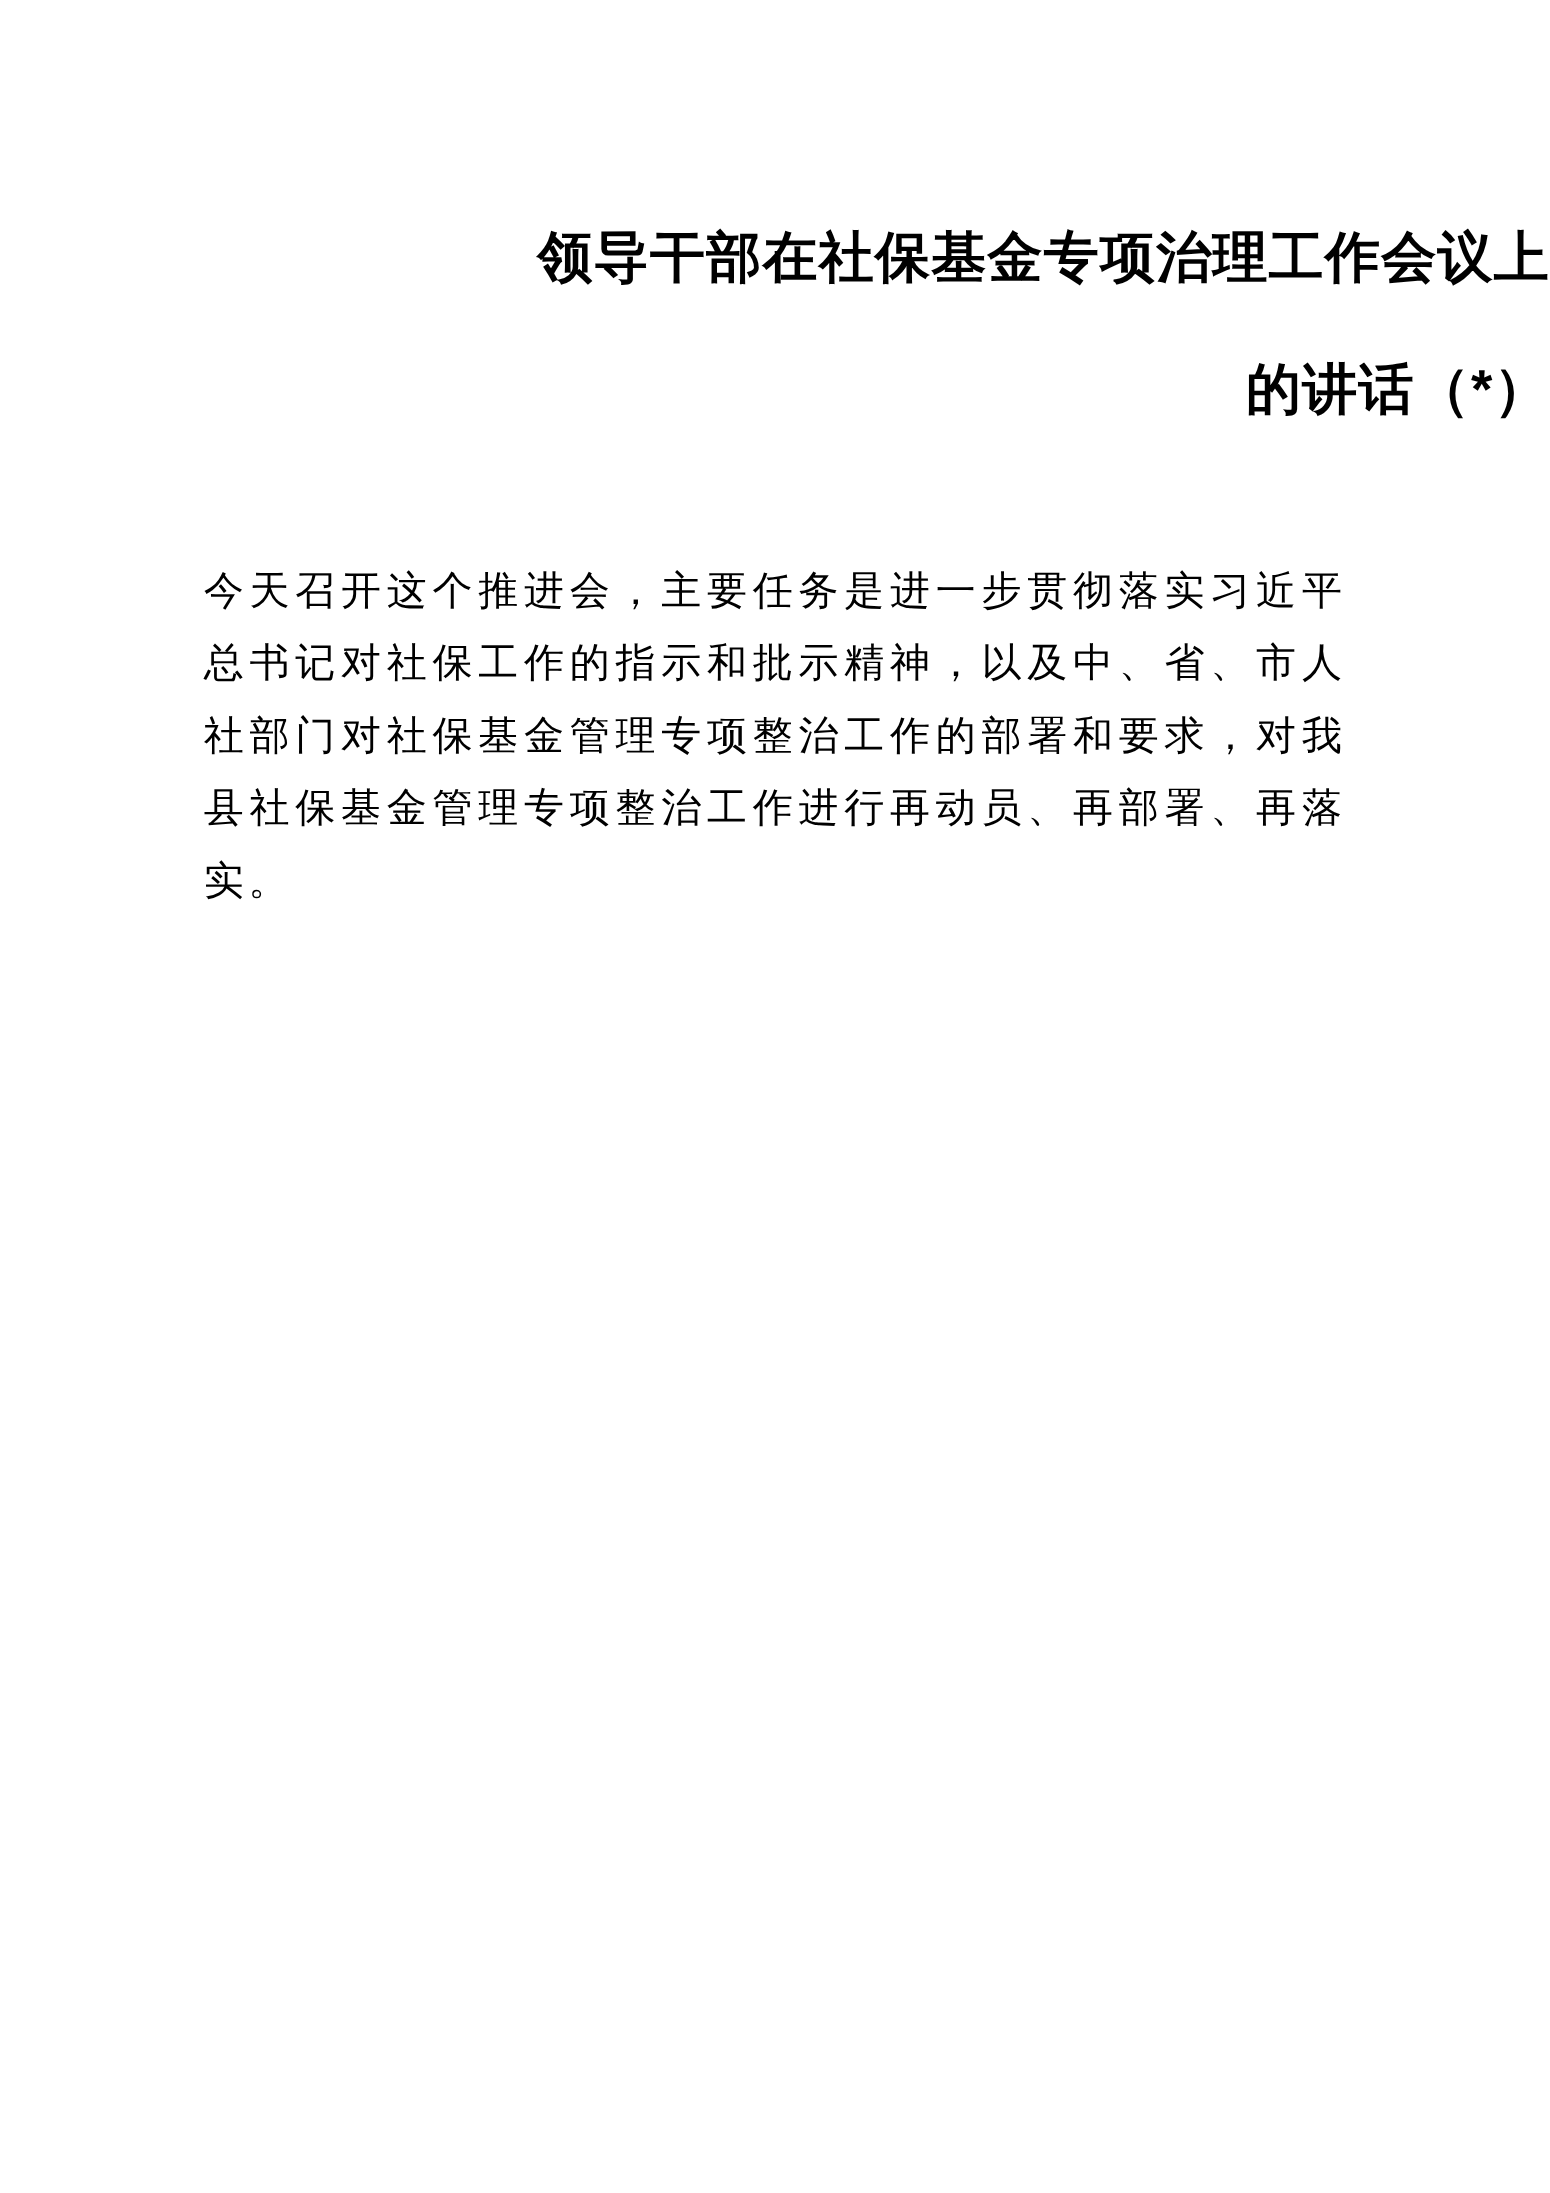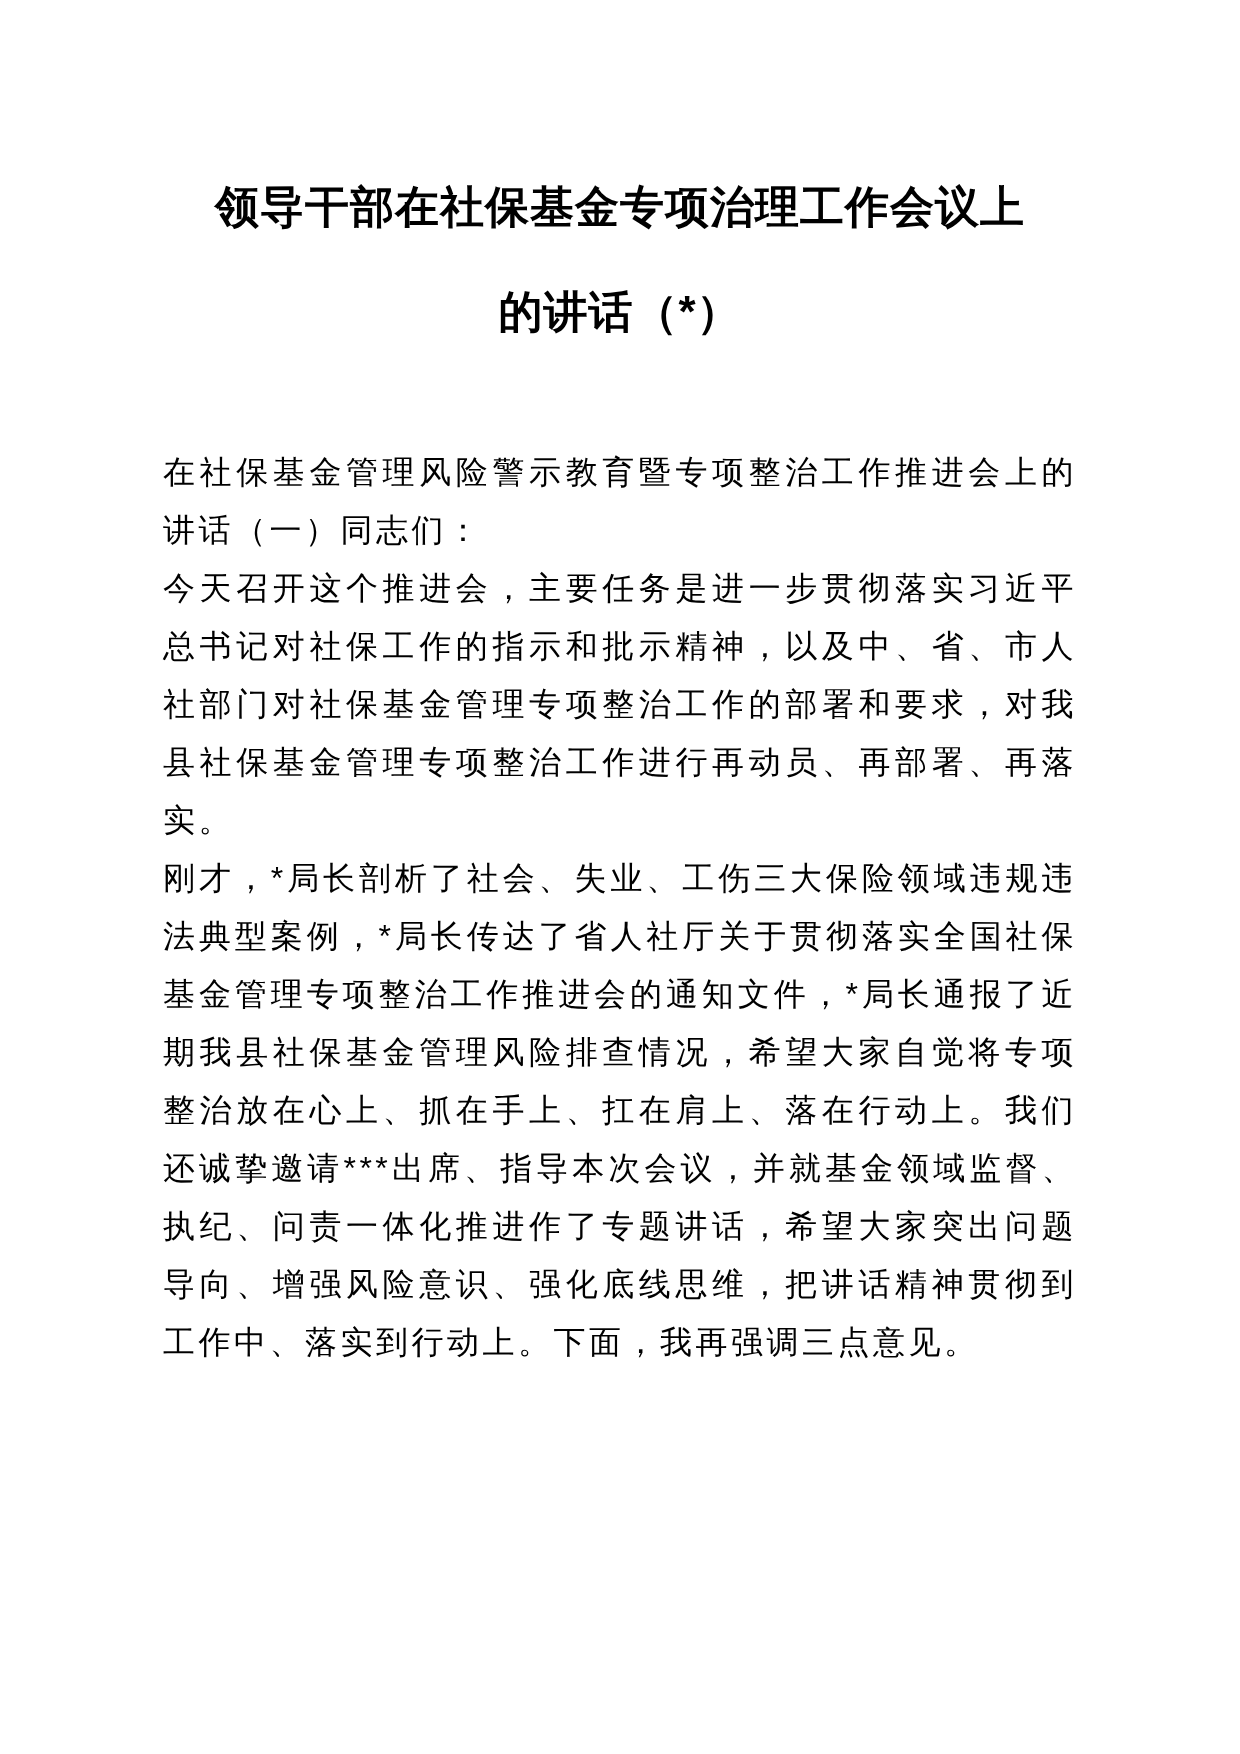--- a/index.html
+++ b/index.html
@@ -10,21 +10,21 @@
   .page {
     width: 1240px;
     height: 1754px;
     background: #ffffff;
     color: #000000;
     font-family: "Liberation Sans", sans-serif;
     overflow: hidden;
     box-sizing: border-box;
   }
   .doc-title {
-    text-align: center;
+    text-align: right;
     font-weight: bold;
     font-size: 44px;
     line-height: 50px;
     letter-spacing: 1px;
   }
   .doc-title.line1 {
     padding-top: 182px;
   }
   .doc-title.line2 {
     margin-top: 55px;
@@ -41,17 +41,15 @@
     margin: 0;
   }
 </style>
 </head>
 <body>
 
 <div class="page">
   <div class="doc-title line1">领导干部在社保基金专项治理工作会议上</div>
   <div class="doc-title line2">的讲话（*）</div>
   <div class="doc-body" id="doc-body">
-      <p>在社保基金管理风险警示教育暨专项整治工作推进会上的讲话（一）同志们：</p>
       <p>今天召开这个推进会，主要任务是进一步贯彻落实习近平总书记对社保工作的指示和批示精神，以及中、省、市人社部门对社保基金管理专项整治工作的部署和要求，对我县社保基金管理专项整治工作进行再动员、再部署、再落实。</p>
-      <p>刚才，*局长剖析了社会、失业、工伤三大保险领域违规违法典型案例，*局长传达了省人社厅关于贯彻落实全国社保基金管理专项整治工作推进会的通知文件，*局长通报了近期我县社保基金管理风险排查情况，希望大家自觉将专项整治放在心上、抓在手上、扛在肩上、落在行动上。我们还诚挚邀请***出席、指导本次会议，并就基金领域监督、执纪、问责一体化推进作了专题讲话，希望大家突出问题导向、增强风险意识、强化底线思维，把讲话精神贯彻到工作中、落实到行动上。下面，我再强调三点意见。</p>
     </div>
 </div>
 
 </body></html>

